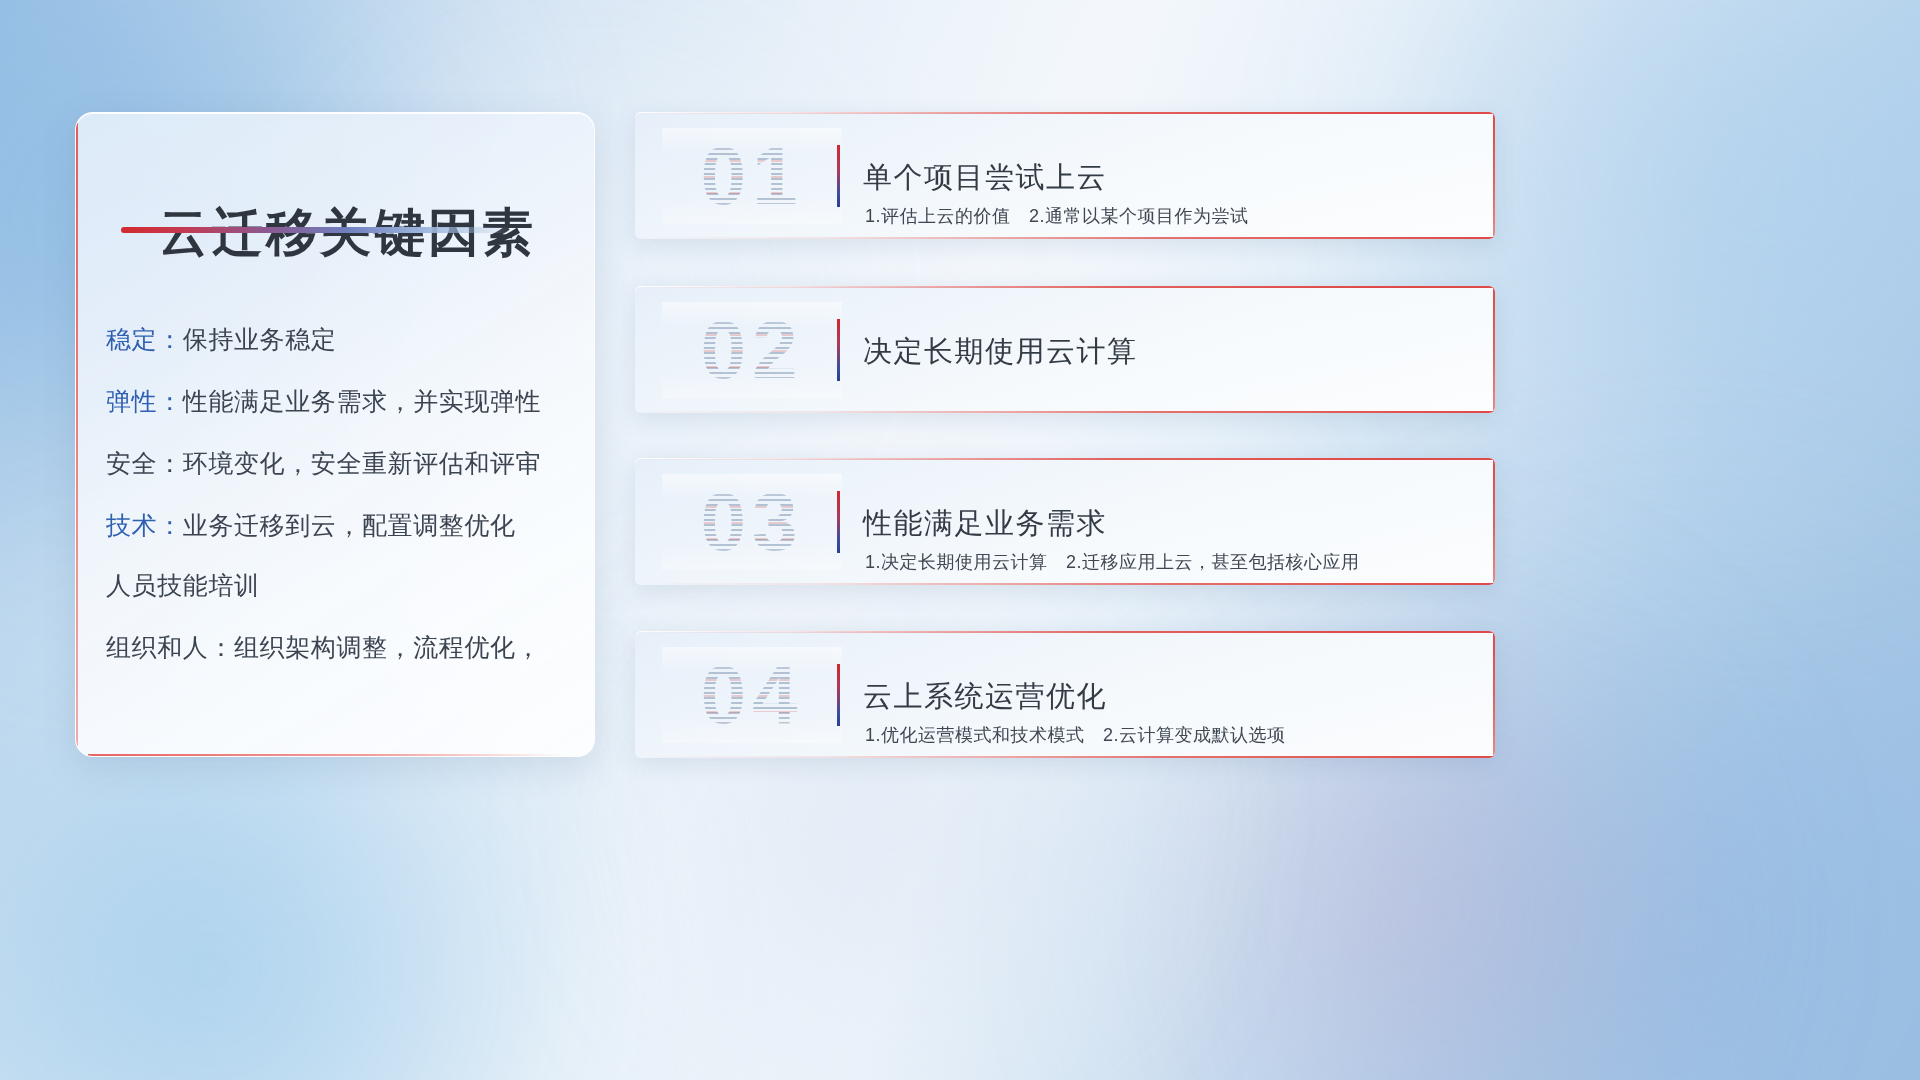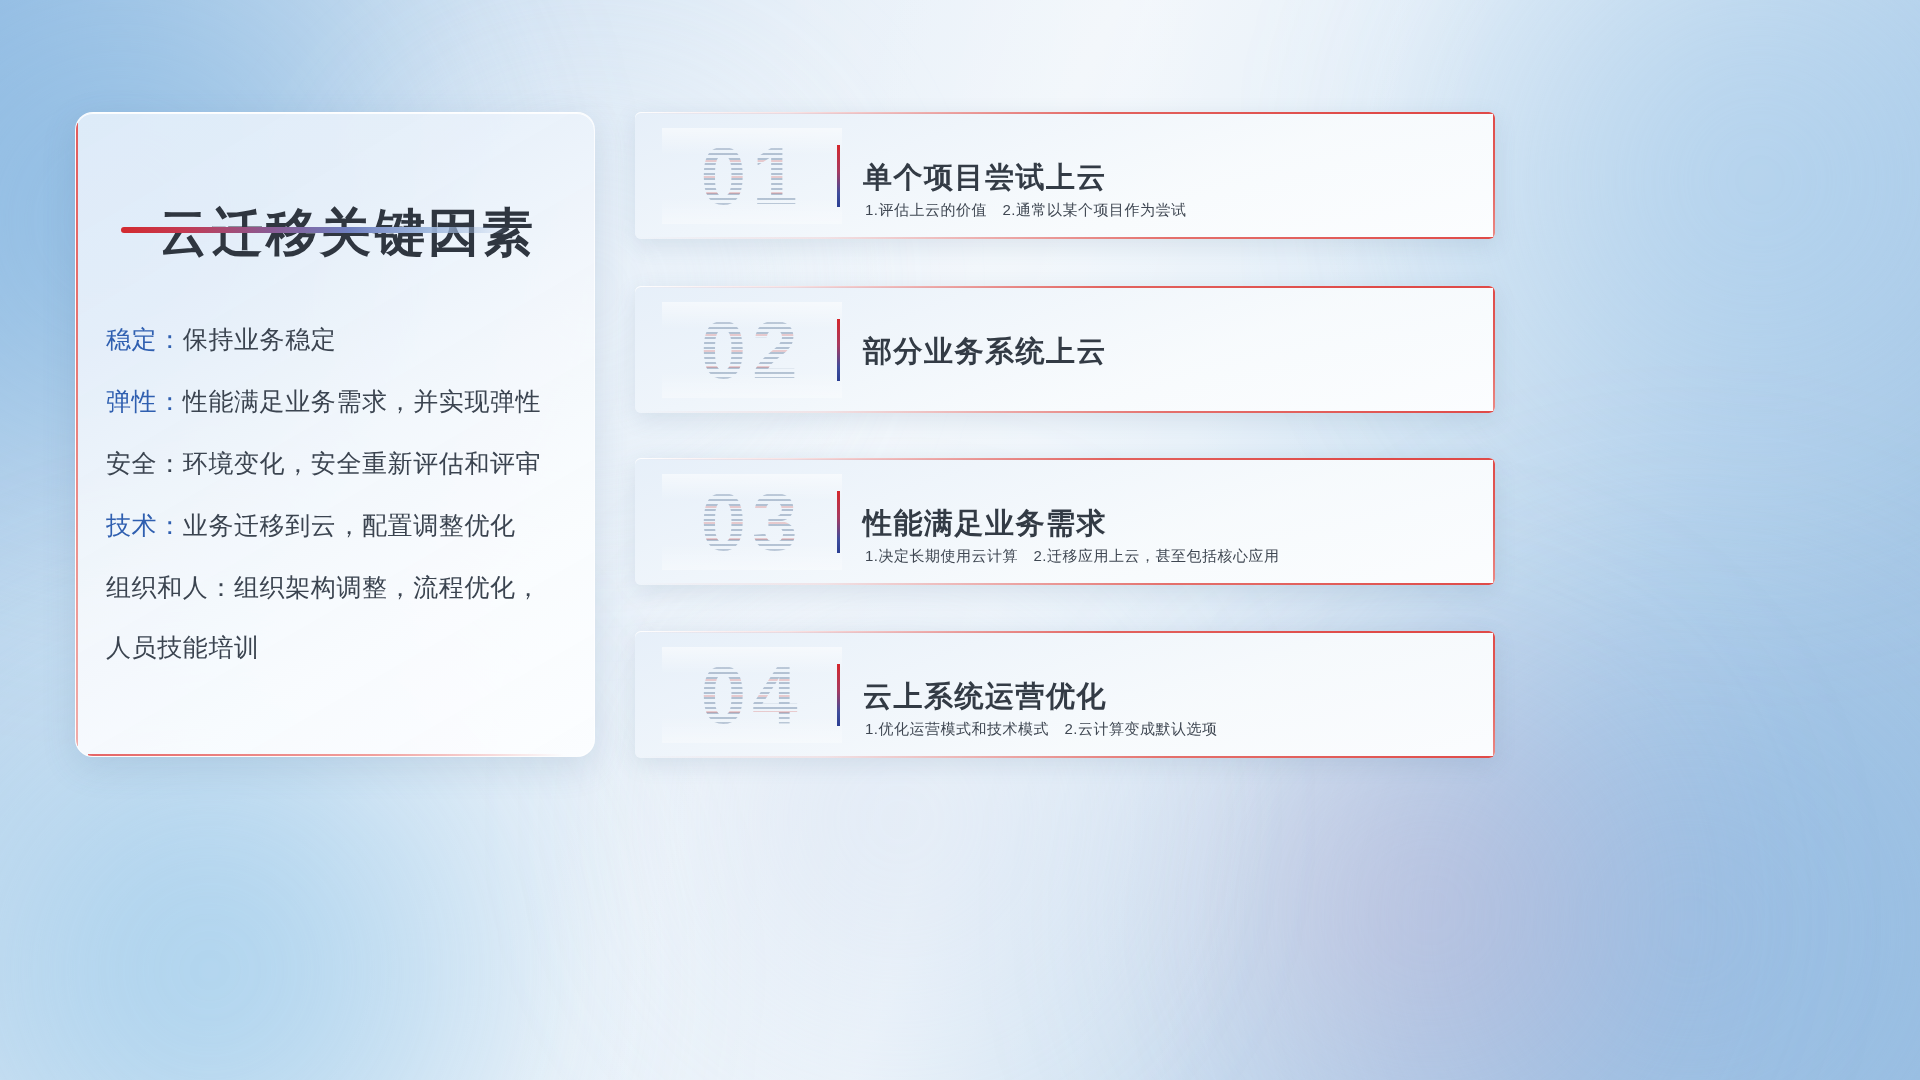--- a/index.html
+++ b/index.html
@@ -163,27 +163,27 @@
     pointer-events:none;
   }
 
   .card-divider{
     position:absolute;left:202px;top:33px;width:3px;height:62px;
     background:linear-gradient(180deg,#d5272c 0%,#a83a5f 42%,#3f4d9c 78%,#2b3f93 100%);
   }
 
   .card-heading{
     position:absolute;left:228px;top:22px;
-    font-size:29px;font-weight:bold;color:#333b45;letter-spacing:1.5px;
+    font-size:29px;font-weight:normal;color:#333b45;letter-spacing:1.5px;
     white-space:nowrap;
     text-align:center;
   }
   .card-sub{
     position:absolute;left:230px;top:74px;
-    font-size:15px;color:#3f4752;letter-spacing:.5px;white-space:nowrap;
+    font-size:18px;color:#3f4752;letter-spacing:.5px;white-space:nowrap;
   }
 </style>
 </head>
 <body>
 
 <div id="bg-layer">
   <div class="bg-base"></div>
   <div class="bg-blob blob-a"></div>
   <div class="bg-blob blob-b"></div>
   <div class="bg-blob blob-c"></div>
@@ -211,28 +211,28 @@
       </div>
 
       <div class="factor-row">
         <span class="f-key dark">安全：</span><span class="f-val">环境变化，安全重新评估和评审</span>
       </div>
 
       <div class="factor-row">
         <span class="f-key blue">技术：</span><span class="f-val">业务迁移到云，配置调整优化</span>
       </div>
 
-      <div class="factor-row">
-        <span class="f-key dark">组织和人：</span><span class="f-val">组织架构调整，流程优化，</span>
-      </div>
-
       <div class="factor-row wrap-cont">
         <span class="f-val">人员技能培训</span>
       </div>
 
+      <div class="factor-row">
+        <span class="f-key dark">组织和人：</span><span class="f-val">组织架构调整，流程优化，</span>
+      </div>
+
     </div>
   </section>
 
   <section class="step-card" style="top:112px">
     <div class="card-top-rule"></div>
     <div class="card-right-rule"></div>
     <div class="card-bottom-rule"></div>
     <div class="card-number">
       <div class="glyph">01</div>
       <div class="glyph-tint">01</div>
@@ -246,21 +246,21 @@
   <section class="step-card" style="top:286px">
     <div class="card-top-rule"></div>
     <div class="card-right-rule"></div>
     <div class="card-bottom-rule"></div>
     <div class="card-number">
       <div class="glyph">02</div>
       <div class="glyph-tint">02</div>
       <div class="glyph-fade"></div>
     </div>
     <div class="card-divider"></div>
-    <h2 class="card-heading">部分业务系统上云</h2>
+    <h2 class="card-heading">决定长期使用云计算</h2>
   </section>
 
   <section class="step-card" style="top:458px">
     <div class="card-top-rule"></div>
     <div class="card-right-rule"></div>
     <div class="card-bottom-rule"></div>
     <div class="card-number">
       <div class="glyph">03</div>
       <div class="glyph-tint">03</div>
       <div class="glyph-fade"></div>

